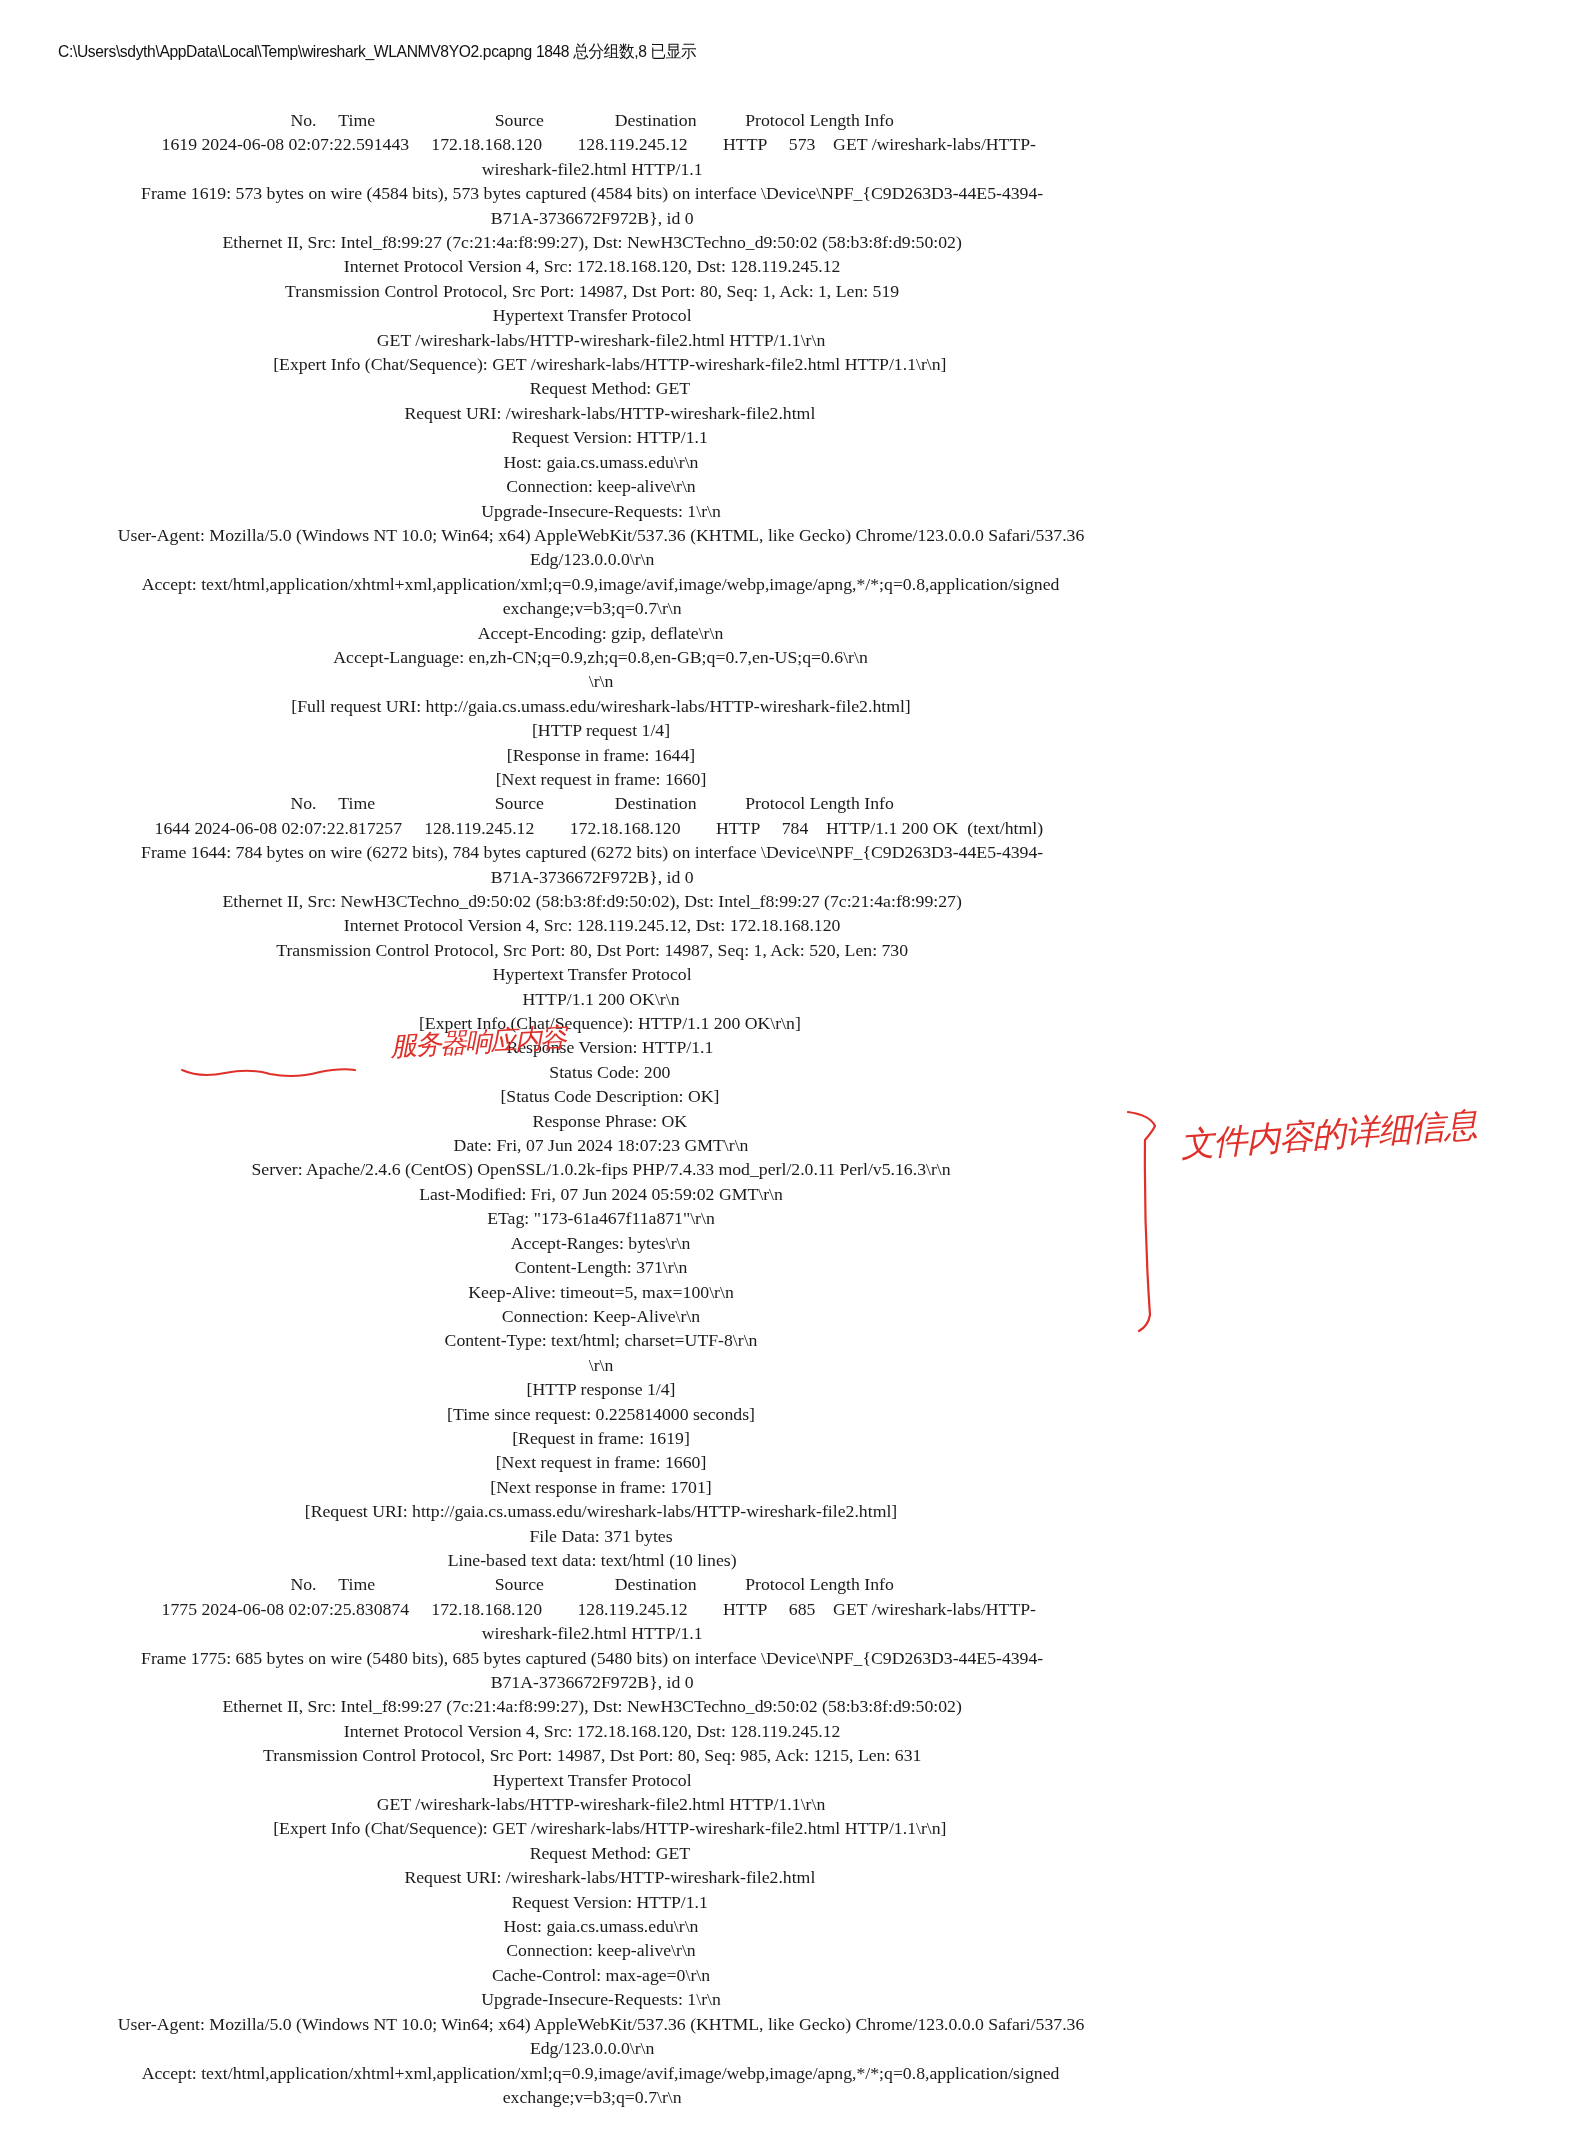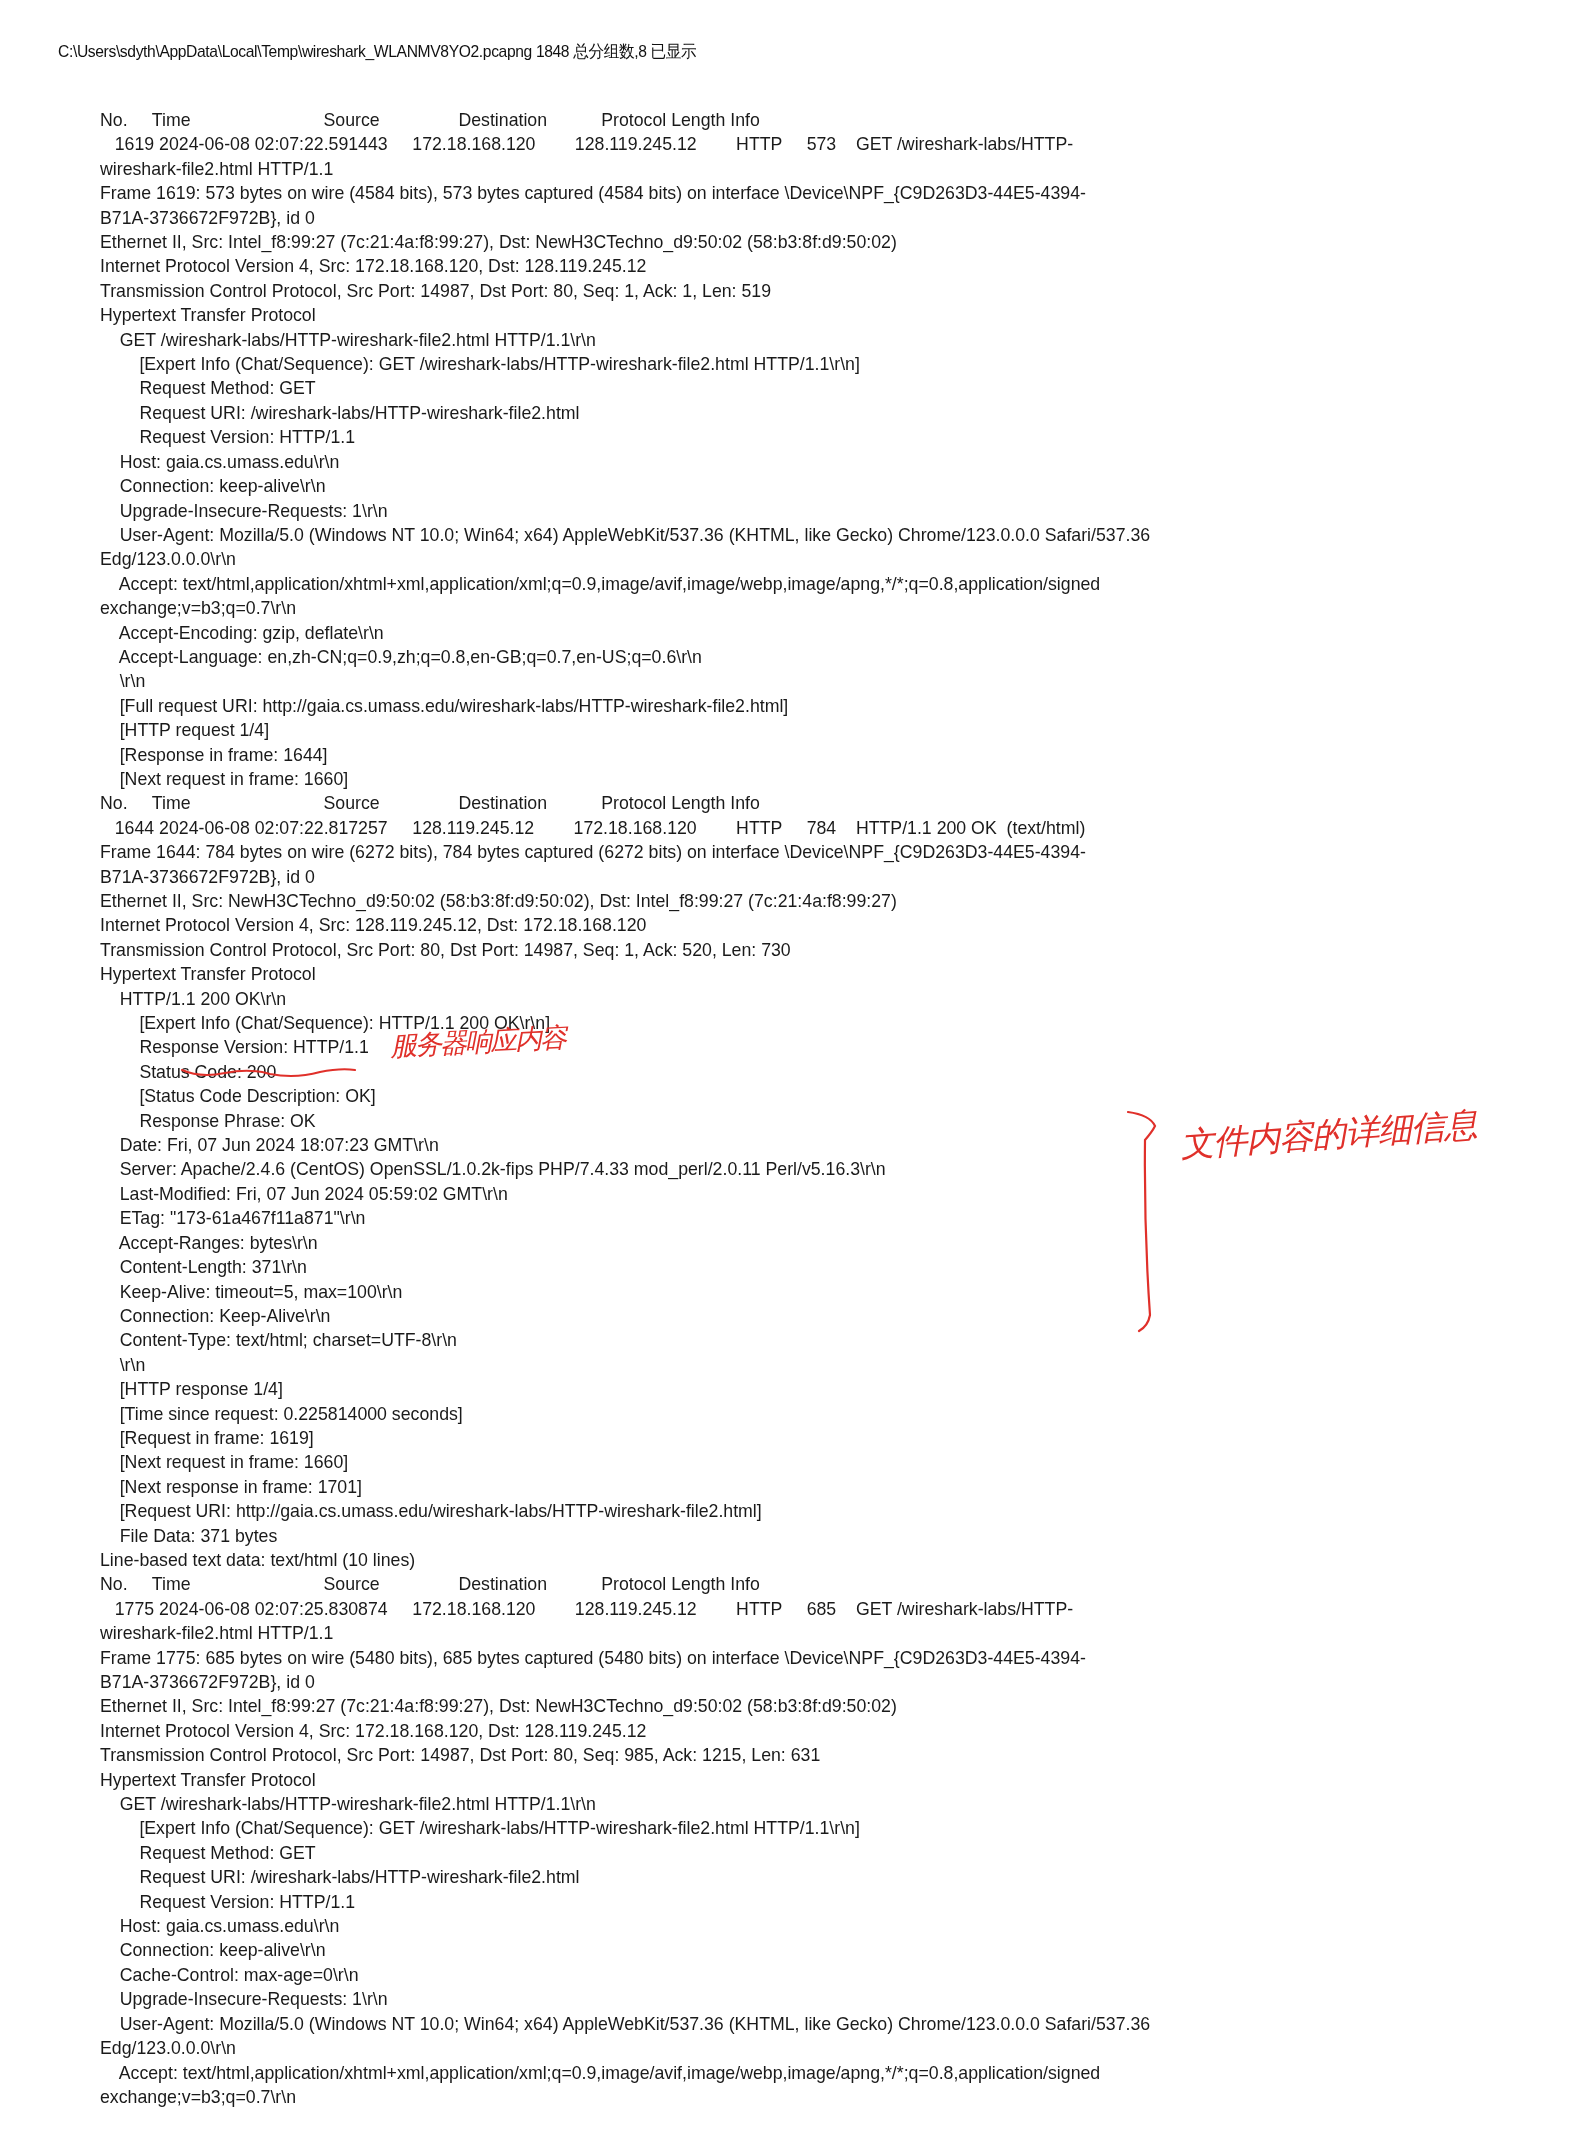--- a/index.html
+++ b/index.html
@@ -5,23 +5,24 @@
   html, body { margin: 0; padding: 0; background: #ffffff; }
   body { width: 1596px; height: 2131px; position: relative; overflow: hidden; }
   .title {
     position: absolute; left: 58px; top: 40px;
     font-family: "Liberation Sans", sans-serif; font-size: 17px;
     color: #111; white-space: nowrap; letter-spacing: -0.4px;
     transform: scaleX(0.92); transform-origin: left top;
   }
   .dump {
     position: absolute; left: 100px; top: 108px; margin: 0;
-    font-family: Liberation Sans, sans-serif;
+    font-family: Liberation Serif, serif;
     font-size: 17.73px; line-height: 24.42px; color: #1a1a1a;
     white-space: pre;
+    text-align: center;
   }
   .line { display: block; height: 24.42px; }
   .annot-text {
     position: absolute; color: #e0302a;
     font-family: "DejaVu Sans", sans-serif; white-space: nowrap;
     font-style: italic;
   }
   .annot-1 { left: 390px; top: 1024px; font-size: 27px; transform: rotate(-3deg); letter-spacing: -2px; }
   .annot-2 { left: 1180px; top: 1112px; font-size: 34px; transform: rotate(-4deg); letter-spacing: -1px; }
   svg.overlay { position: absolute; left: 0; top: 0; pointer-events: none; }

